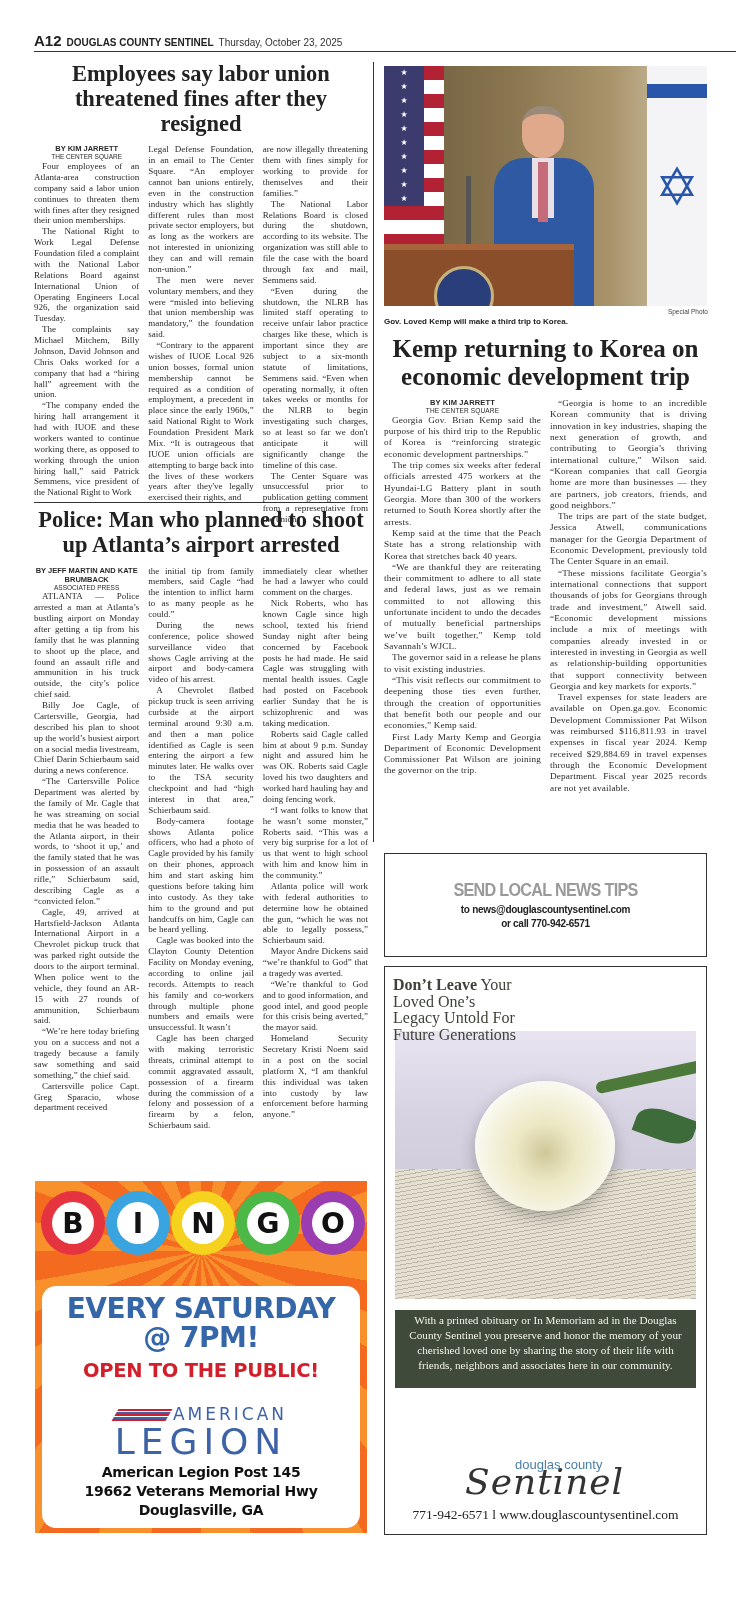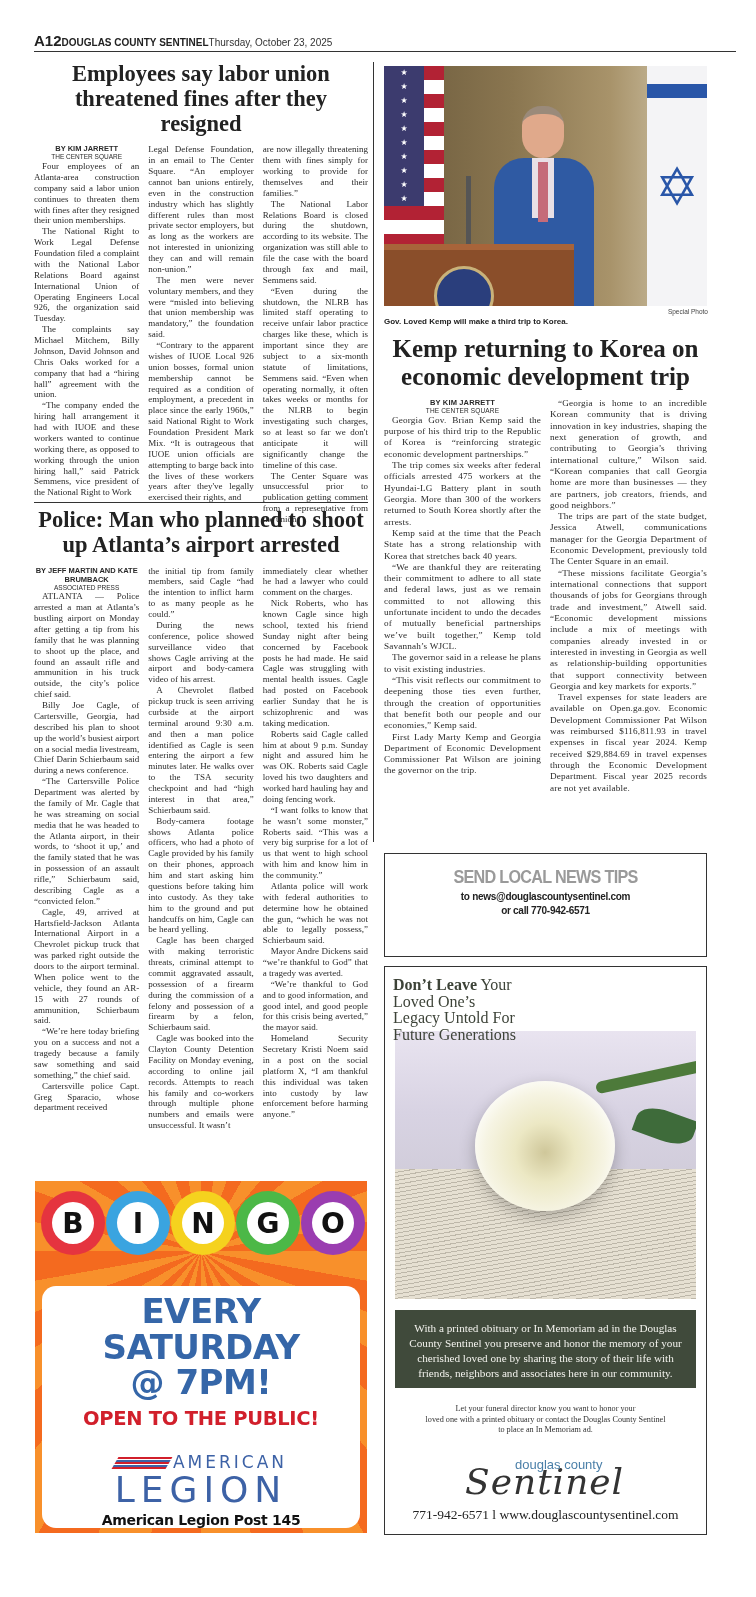--- a/index.html
+++ b/index.html
@@ -1,17 +1,17 @@
 <!DOCTYPE html>
 <html><head>
 <meta charset="utf-8">
 <style>
   * { box-sizing: border-box; margin: 0; padding: 0; }
   body { width: 756px; height: 1597px; background: #fff; font-family: "DejaVu Serif", serif; color: #222; position: relative; overflow: hidden; }
-  .masthead { position: absolute; left: 34px; top: 32px; width: 702px; height: 20px; border-bottom: 1px solid #333; display: flex; align-items: baseline; font-family: "Liberation Sans", sans-serif; }
+  .masthead { position: absolute; left: 34px; top: 32px; width: 702px; height: 20px; border-bottom: 1px solid #333; display: flex; align-items: baseline; gap: 5px; font-family: "Liberation Sans", sans-serif; }
   .masthead .page { font-weight: bold; font-size: 15px; }
   .masthead .paper { font-weight: bold; font-size: 10px; }
   .masthead .date { font-size: 10px; color: #333; }
 
   .headline { font-family: "Liberation Serif", serif; text-align: center; color: #222; line-height: 1.1; }
   .byline { font-family: "Liberation Sans", sans-serif; text-align: center; font-size: 7.5px; line-height: 1.2; }
   .byline .name { font-weight: bold; }
   .byline .org { font-size: 6.5px; }
 
   .cols { display: flex; gap: 9px; }
@@ -39,46 +39,46 @@
   .photo .podium { position: absolute; left: 0; top: 178px; width: 190px; height: 62px; background: #8a4e2a; border-top: 6px solid #a8643a; }
   .photo .seal { position: absolute; left: 50px; top: 200px; width: 60px; height: 60px; border-radius: 50%; background: #2a3e7c; border: 3px solid #c9b27a; }
   .photo .mic { position: absolute; left: 82px; top: 110px; width: 5px; height: 75px; background: #555; }
   .credit { position: absolute; right: 48px; top: 308px; font-family: "Liberation Sans", sans-serif; font-size: 6.5px; color: #444; }
   .caption { position: absolute; left: 384px; top: 317px; font-family: "Liberation Sans", sans-serif; font-weight: bold; font-size: 8px; color: #222; }
 
   .art3 { position: absolute; left: 384px; top: 335px; width: 323px; }
   .art3 .headline { font-size: 25px; font-weight: bold; margin-bottom: 8px; }
   .art3 .col { font-size: 9.2px; line-height: 1.23; letter-spacing: 0.15px; }
 
-  .tips { position: absolute; left: 384px; top: 853px; width: 323px; height: 104px; border: 1px solid #333; text-align: center; font-family: "Liberation Sans", sans-serif; padding-top: 13px; }
+  .tips { position: absolute; left: 384px; top: 853px; width: 323px; height: 104px; border: 1px solid #333; text-align: center; font-family: "Liberation Sans", sans-serif; padding-top: 26px; }
   .tips .t1 { font-size: 18px; font-weight: bold; color: #9a9a9a; letter-spacing: -0.8px; transform: scaleX(0.9); }
   .tips .t2 { font-size: 10px; font-weight: bold; color: #222; margin-top: 3px; letter-spacing: -0.3px; }
   .tips .t3 { font-size: 10px; font-weight: bold; color: #222; margin-top: 3px; letter-spacing: -0.3px; }
 
   .memorial { position: absolute; left: 384px; top: 966px; width: 323px; height: 569px; border: 1px solid #333; }
   .memorial .title { position: absolute; left: 8px; top: 10px; font-family: "Liberation Serif", serif; font-size: 16px; color: #3d4338; line-height: 1.04; z-index: 2; }
   .memorial .title b { font-weight: bold; }
   .memorial .rose-img { position: absolute; left: 10px; top: 64px; width: 301px; height: 268px; background: linear-gradient(180deg,#e9e4f0 0%,#d8d3e3 30%,#cfcbd8 60%,#b8b3c4 100%); overflow: hidden; }
   .memorial .book { position: absolute; left: 0; bottom: 0; width: 301px; height: 130px; background: repeating-linear-gradient(170deg,#e6e0d2 0 3px,#bdb7a9 3px 4px); }
   .memorial .rose { position: absolute; left: 80px; top: 50px; width: 140px; height: 130px; border-radius: 50%; background: radial-gradient(circle at 50% 55%,#cfc79a 0%,#ece8c4 30%,#f6f4e3 60%,#fff 80%); box-shadow: 0 6px 16px rgba(0,0,0,0.25); }
   .memorial .stem { position: absolute; left: 200px; top: 40px; width: 110px; height: 12px; background: #4d7a3a; transform: rotate(-12deg); border-radius: 6px; }
   .memorial .leaf { position: absolute; left: 240px; top: 80px; width: 60px; height: 30px; background: #3e6b3a; border-radius: 50% 0; transform: rotate(20deg); }
-  .memorial .green { position: absolute; left: 10px; top: 343px; width: 301px; height: 78px; background: #404a3b; color: #f3f3ee; font-family: "Liberation Serif", serif; font-size: 11.2px; line-height: 1.33; text-align: center; padding: 11px 6px; }
+  .memorial .green { position: absolute; left: 10px; top: 343px; width: 301px; height: 78px; background: #404a3b; color: #f3f3ee; font-family: "Liberation Serif", serif; font-size: 11.2px; line-height: 1.33; text-align: center; padding: 3px 6px; }
   .memorial .small { position: absolute; left: 0; right: 0; top: 437px; font-family: "Liberation Serif", serif; font-size: 8.2px; line-height: 1.3; text-align: center; color: #333; }
   .memorial .logo { position: absolute; left: 80px; top: 482px; width: 170px; height: 48px; }
   .memorial .logo .dc { position: absolute; left: 50px; top: 8px; font-family: "Liberation Sans", sans-serif; font-size: 13px; color: #4a7fa8; }
   .memorial .logo .sent { position: absolute; left: 0; top: 12px; font-family: "DejaVu Serif", serif; font-size: 36px; color: #333; font-style: italic; letter-spacing: 1px; }
   .memorial .contact { position: absolute; left: 0; right: 0; top: 540px; text-align: center; font-family: "Liberation Serif", serif; font-size: 13.5px; color: #222; }
 
   .bingo { position: absolute; left: 35px; top: 1181px; width: 332px; height: 352px; background: repeating-conic-gradient(from 0deg at 50% 20%,#f46a1f 0deg 10deg,#f8902b 10deg 20deg); overflow: hidden; }
   .balls { position: absolute; left: 6px; top: 10px; display: flex; gap: 1px; }
   .ball { width: 64px; height: 64px; border-radius: 50%; display: flex; align-items: center; justify-content: center; }
   .ball .inner { width: 42px; height: 42px; border-radius: 50%; background: #fff; display: flex; align-items: center; justify-content: center; font-family: "DejaVu Sans", sans-serif; font-weight: bold; font-size: 28px; color: #111; }
   .bingo .panel { position: absolute; left: 7px; top: 105px; width: 318px; height: 242px; background: #fff; border-radius: 14px; text-align: center; font-family: "DejaVu Sans", sans-serif; }
-  .bingo .sat { color: #3566a8; font-weight: bold; font-size: 34px; line-height: 1.05; margin-top: 8px; letter-spacing: -0.5px; }
+  .bingo .sat { color: #3566a8; font-weight: bold; font-size: 28px; line-height: 1.05; margin-top: 8px; letter-spacing: -0.5px; }
   .bingo .open { color: #d11f2b; font-weight: bold; font-size: 19.5px; margin-top: 6px; letter-spacing: -0.3px; }
   .bingo .amer { color: #3d62a6; font-size: 17px; letter-spacing: 3px; margin-top: 22px; }
   .bingo .amer .stripes { display: inline-block; width: 54px; height: 12px; background: repeating-linear-gradient(180deg,#d11f2b 0 2px,#fff 2px 3px,#3d62a6 3px 5px); transform: skewX(-30deg); vertical-align: middle; margin-right: 4px; }
   .bingo .legion { color: #3d62a6; font-size: 36px; letter-spacing: 6px; line-height: 1; font-weight: normal; }
   .bingo .post { color: #111; font-weight: bold; font-size: 14px; line-height: 1.35; margin-top: 3px; letter-spacing: -0.3px; }
 </style>
 </head>
 <body>
 
 <div class="masthead">
@@ -130,22 +130,22 @@
       <p>“The Cartersville Police Department was alerted by the family of Mr. Cagle that he was streaming on social media that he was headed to the Atlanta airport, in their words, to ‘shoot it up,’ and the family stated that he was in possession of an assault rifle,” Schierbaum said, describing Cagle as a “convicted felon.”</p>
       <p>Cagle, 49, arrived at Hartsfield-Jackson Atlanta International Airport in a Chevrolet pickup truck that was parked right outside the doors to the airport terminal. When police went to the vehicle, they found an AR-15 with 27 rounds of ammunition, Schierbaum said.</p>
       <p>“We’re here today briefing you on a success and not a tragedy because a family saw something and said something,” the chief said.</p>
       <p>Cartersville police Capt. Greg Sparacio, whose department received</p>
     </div>
     <div class="col">
       <p style="text-indent:0">the initial tip from family members, said Cagle “had the intention to inflict harm to as many people as he could.”</p>
       <p>During the news conference, police showed surveillance video that shows Cagle arriving at the airport and body-camera video of his arrest.</p>
       <p>A Chevrolet flatbed pickup truck is seen arriving curbside at the airport terminal around 9:30 a.m. and then a man police identified as Cagle is seen entering the airport a few minutes later. He walks over to the TSA security checkpoint and had “high interest in that area,” Schierbaum said.</p>
       <p>Body-camera footage shows Atlanta police officers, who had a photo of Cagle provided by his family on their phones, approach him and start asking him questions before taking him into custody. As they take him to the ground and put handcuffs on him, Cagle can be heard yelling.</p>
+      <p>Cagle was booked into the Clayton County Detention Facility on Monday evening, according to online jail records. Attempts to reach his family and co-workers through multiple phone numbers and emails were unsuccessful. It wasn’t</p>
       <p>Cagle has been charged with making terroristic threats, criminal attempt to commit aggravated assault, possession of a firearm during the commission of a felony and possession of a firearm by a felon, Schierbaum said.</p>
-      <p>Cagle was booked into the Clayton County Detention Facility on Monday evening, according to online jail records. Attempts to reach his family and co-workers through multiple phone numbers and emails were unsuccessful. It wasn’t</p>
     </div>
     <div class="col">
       <p style="text-indent:0">immediately clear whether he had a lawyer who could comment on the charges.</p>
       <p>Nick Roberts, who has known Cagle since high school, texted his friend Sunday night after being concerned by Facebook posts he had made. He said Cagle was struggling with mental health issues. Cagle had posted on Facebook earlier Sunday that he is schizophrenic and was taking medication.</p>
       <p>Roberts said Cagle called him at about 9 p.m. Sunday night and assured him he was OK. Roberts said Cagle loved his two daughters and worked hard hauling hay and doing fencing work.</p>
       <p>“I want folks to know that he wasn’t some monster,” Roberts said. “This was a very big surprise for a lot of us that went to high school with him and know him in the community.”</p>
       <p>Atlanta police will work with federal authorities to determine how he obtained the gun, “which he was not able to legally possess,” Schierbaum said.</p>
       <p>Mayor Andre Dickens said “we’re thankful to God” that a tragedy was averted.</p>
       <p>“We’re thankful to God and to good information, and good intel, and good people for this crisis being averted,” the mayor said.</p>
       <p>Homeland Security Secretary Kristi Noem said in a post on the social platform X, “I am thankful this individual was taken into custody by law enforcement before harming anyone.”</p>
@@ -212,25 +212,20 @@
     <div class="leaf"></div>
     <div class="rose"></div>
   </div>
   <div class="title">
     <b>Don’t Leave</b><span> Your</span><br>
     <span>Loved One’s</span><br>
     <span>Legacy Untold For</span><br>
     <span>Future Generations</span>
   </div>
   <div class="green">With a printed obituary or In Memoriam ad in the Douglas County Sentinel you preserve and honor the memory of your cherished loved one by sharing the story of their life with friends, neighbors and associates here in our community.</div>
-  <div class="small">
-    <div>Let your funeral director know you want to honor your</div>
-    <div>loved one with a printed obituary or contact the Douglas County Sentinel</div>
-    <div>to place an In Memoriam ad.</div>
-  </div>
   <div class="logo">
     <span class="sent">Sentinel</span>
     <span class="dc">douglas county</span>
   </div>
   <div class="contact">771-942-6571 l www.douglascountysentinel.com</div>
 </div>
 
 <div class="bingo">
   <div class="balls">
     <div class="ball" style="background:#e5343f">

